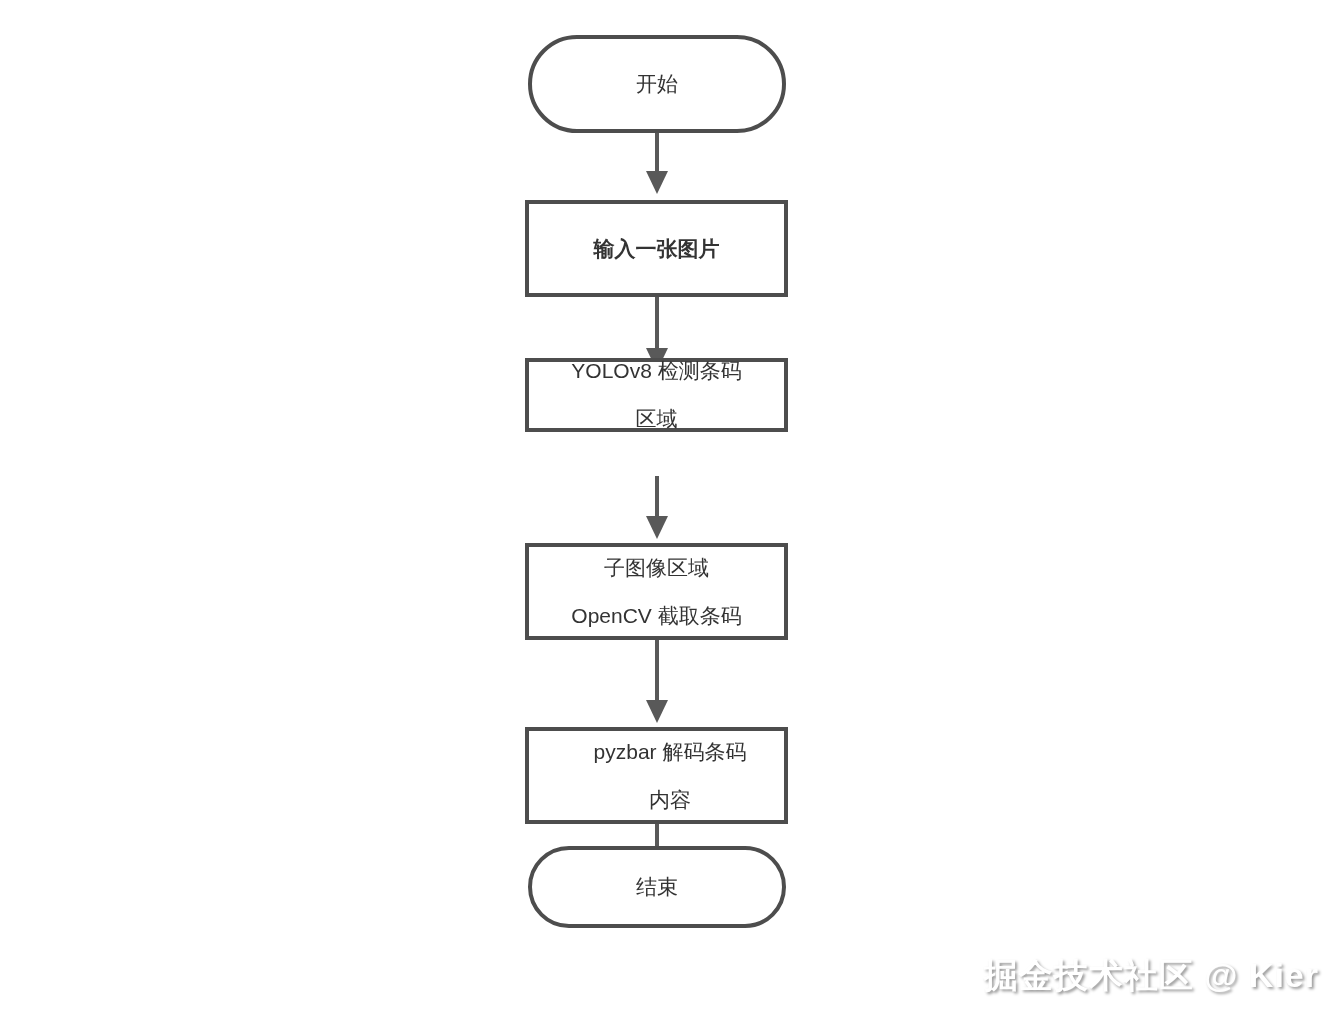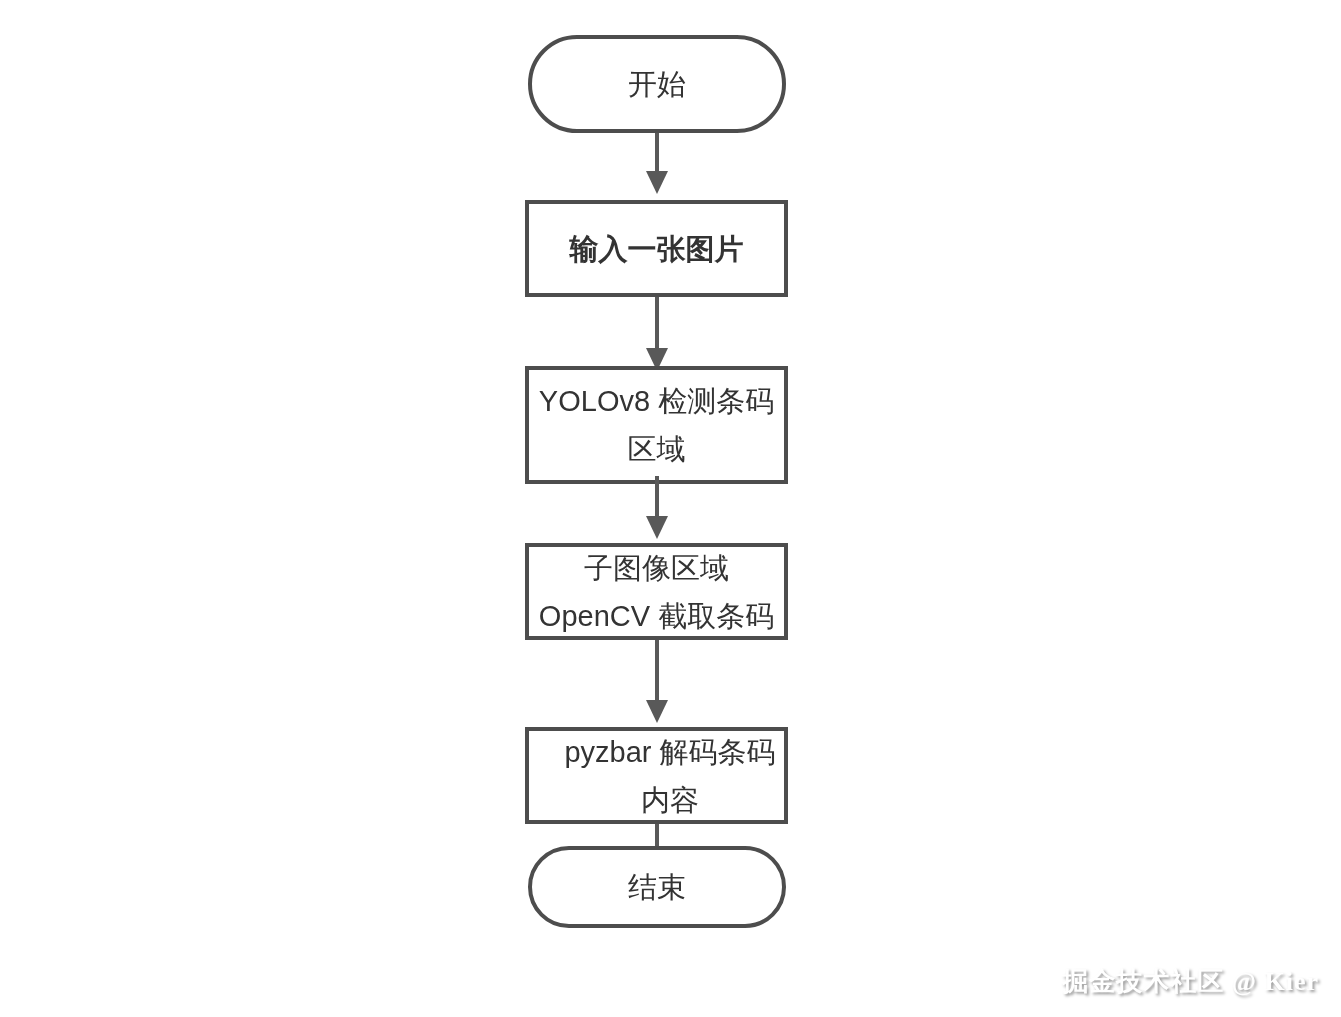--- a/index.html
+++ b/index.html
@@ -20,32 +20,32 @@
     overflow: hidden;
     font-family: "Liberation Sans", "DejaVu Sans", sans-serif;
   }
   .node {
     position: absolute;
     left: 525px;
     width: 263px;
     border: 4px solid var(--shape-border);
     background: var(--background);
     color: var(--text);
-    font-size: 29px;
+    font-size: 21px;
     line-height: 48px;
     display: flex;
     flex-direction: column;
     justify-content: center;
     align-items: center;
     text-align: center;
   }
   .terminator { border-radius: 50px; left: 528px; width: 258px; }
   .n0 { top: 35px;  height: 98px; }
   .n1 { top: 200px; height: 97px; font-weight: bold; }
-  .n2 { top: 366px; height: 118px; }
+  .n2 { top: 358px; height: 74px; }
   .n3 { top: 543px; height: 97px; }
   .n4 { top: 727px; height: 97px; padding-left: 27px; }
   .n5 { top: 846px; height: 82px; }
   .arrow {
     position: absolute;
     left: 525px;
     width: 263px;
     display: flex;
     flex-direction: column;
     align-items: center;
@@ -64,27 +64,26 @@
     width: 0;
     height: 0;
     border-left: 11px solid transparent;
     border-right: 11px solid transparent;
     border-top: 23px solid var(--arrow);
   }
   .watermark {
     position: absolute;
     right: 22px;
     bottom: 18px;
-    font-size: 26px;
+    font-size: 34px;
     font-weight: 600;
     letter-spacing: 1px;
     color: var(--watermark-text);
     text-shadow: 2px 2px 3px var(--watermark-shadow);
     white-space: nowrap;
-    font-family: Liberation Serif, serif;
   }
   .line { display: block; }
 </style>
 </head>
 <body>
 
 <div class="canvas">
 
   <div class="node terminator n0">
     <span class="line">开始</span>

